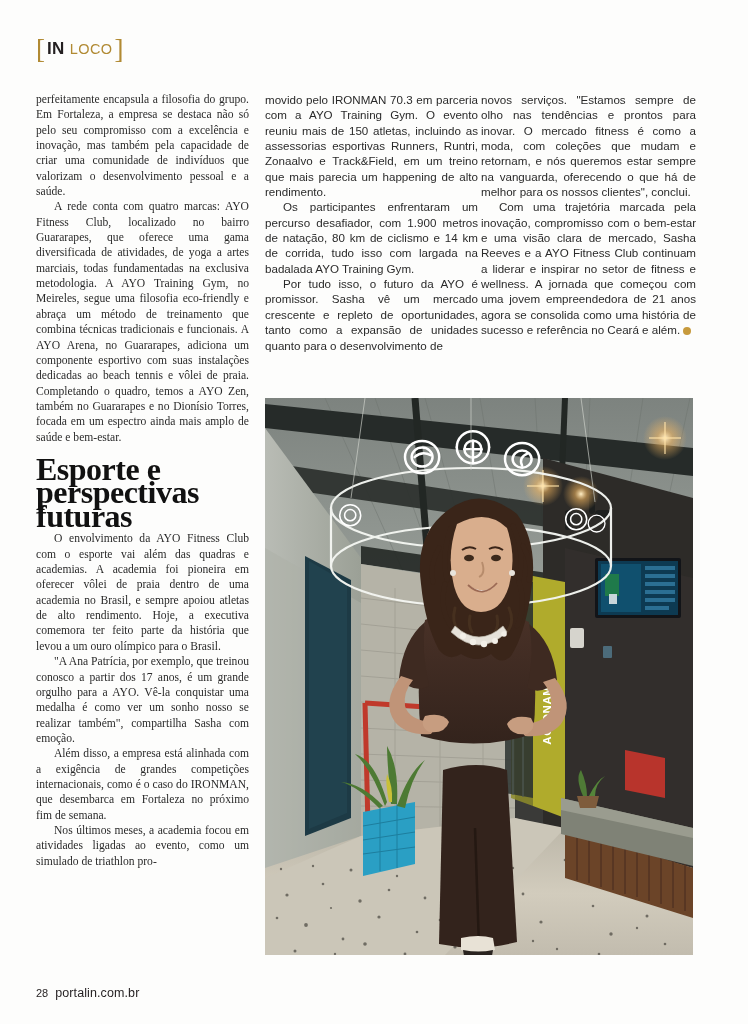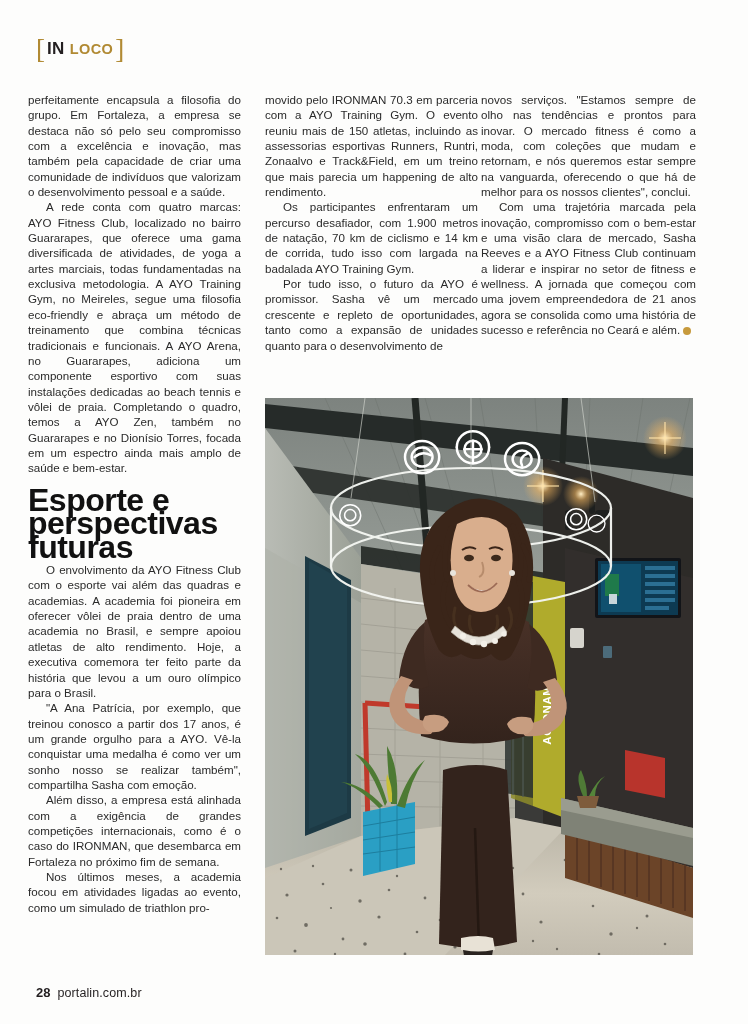--- a/index.html
+++ b/index.html
@@ -38,38 +38,38 @@
   .kicker .brk-l { margin-right: 2px; }
   .kicker .brk-r { margin-left: 2px; }
   .kicker .k-in {
     color: #231f20;
     font-weight: bold;
     font-size: 17px;
     letter-spacing: 0.4px;
   }
   .kicker .k-loco {
     color: #b18a33;
-    font-weight: bold;
+    font-weight: normal;
     font-size: 14.5px;
     letter-spacing: 0.4px;
     margin-left: 5px;
   }
 
   
   .col {
     position: absolute;
     top: 92px;
     width: 213px;
     font-size: 11.6px;
     line-height: 15.35px;
     color: #2a2a2a;
     text-align: justify;
     hyphens: none;
   }
-  .col-1 { left: 28px; }
+  .col-1 { left: 36px; font-family: Liberation Serif, serif; }
   .col-2 { left: 265px; }
   .col-3 { left: 481px; width: 215px; }
 
   .col p {
     margin: 0;
   }
   .col p.ind {
     text-indent: 18px;
   }
   .col p.last-line-left {
@@ -115,22 +115,22 @@
   
   .footer {
     position: absolute;
     left: 36px;
     bottom: 24px;
     display: flex;
     align-items: baseline;
     gap: 7px;
   }
   .footer .pg {
-    font-size: 13px;
-    font-weight: bold;
+    font-size: 11px;
+    font-weight: normal;
     color: #231f20;
   }
   .footer .site {
     font-size: 12.5px;
     color: #231f20;
     letter-spacing: 0.1px;
   }
 </style>
 </head>
 <body>
@@ -149,21 +149,21 @@
     <p class="ind last-line-left">A rede conta com quatro marcas: AYO Fitness Club, localizado no bairro Guararapes, que oferece uma gama diversificada de atividades, de yoga a artes marciais, todas fundamentadas na exclusiva metodologia. A AYO Training Gym, no Meireles, segue uma filosofia eco-friendly e abraça um método de treinamento que combina técnicas tradicionais e funcionais. A AYO Arena, no Guararapes, adiciona um componente esportivo com suas instalações dedicadas ao beach tennis e vôlei de praia. Completando o quadro, temos a AYO Zen, também no Guararapes e no Dionísio Torres, focada em um espectro ainda mais amplo de saúde e bem-estar.</p>
     <h2 class="section-head">Esporte e perspectivas futuras</h2>
     <p class="ind last-line-left">O envolvimento da AYO Fitness Club com o esporte vai além das quadras e academias. A academia foi pioneira em oferecer vôlei de praia dentro de uma academia no Brasil, e sempre apoiou atletas de alto rendimento. Hoje, a executiva comemora ter feito parte da história que levou a um ouro olímpico para o Brasil.</p>
     <p class="ind last-line-left">"A Ana Patrícia, por exemplo, que treinou conosco a partir dos 17 anos, é um grande orgulho para a AYO. Vê-la conquistar uma medalha é como ver um sonho nosso se realizar também", compartilha Sasha com emoção.</p>
     <p class="ind last-line-left">Além disso, a empresa está alinhada com a exigência de grandes competições internacionais, como é o caso do IRONMAN, que desembarca em Fortaleza no próximo fim de semana.</p>
     <p class="ind last-line-left">Nos últimos meses, a academia focou em atividades ligadas ao evento, como um simulado de triathlon pro-</p>
   </div>
 
   <div class="col col-2">
     <p class="last-line-left">movido pelo IRONMAN 70.3 em parceria com a AYO Training Gym. O evento reuniu mais de 150 atletas, incluindo as assessorias esportivas Runners, Runtri, Zonaalvo e Track&amp;Field, em um treino que mais parecia um happening de alto rendimento.</p>
-    <p class="ind last-line-left">Os participantes enfrentaram um percurso desafiador, com 1.900 metros de natação, 70 km de ciclismo e 14 km de corrida, tudo isso com largada na badalada AYO Training Gym.</p>
+    <p class="ind last-line-left">Os participantes enfrentaram um percurso desafiador, com 1.900 metros de natação, 80 km de ciclismo e 14 km de corrida, tudo isso com largada na badalada AYO Training Gym.</p>
     <p class="ind last-line-left">Por tudo isso, o futuro da AYO é promissor. Sasha vê um mercado crescente e repleto de oportunidades, tanto como a expansão de unidades quanto para o desenvolvimento de</p>
   </div>
 
   <div class="col col-3">
     <p class="last-line-left">novos serviços. "Estamos sempre de olho nas tendências e prontos para inovar. O mercado fitness é como a moda, com coleções que mudam e retornam, e nós queremos estar sempre na vanguarda, oferecendo o que há de melhor para os nossos clientes", conclui.</p>
     <p class="ind last-line-left"><span>Com uma trajetória marcada pela inovação, compromisso com o bem-estar e uma visão clara de mercado, Sasha Reeves e a AYO Fitness Club continuam a liderar e inspirar no setor de fitness e wellness. A jornada que começou com uma jovem empreendedora de 21 anos agora se consolida como uma história de sucesso e referência no Ceará e além.</span><span class="endmark"></span></p>
   </div>
 
   <div class="photo">
     <svg width="428" height="557" viewBox="0 0 428 557">

